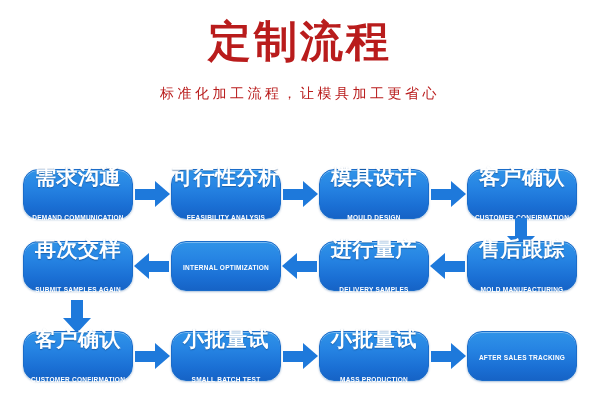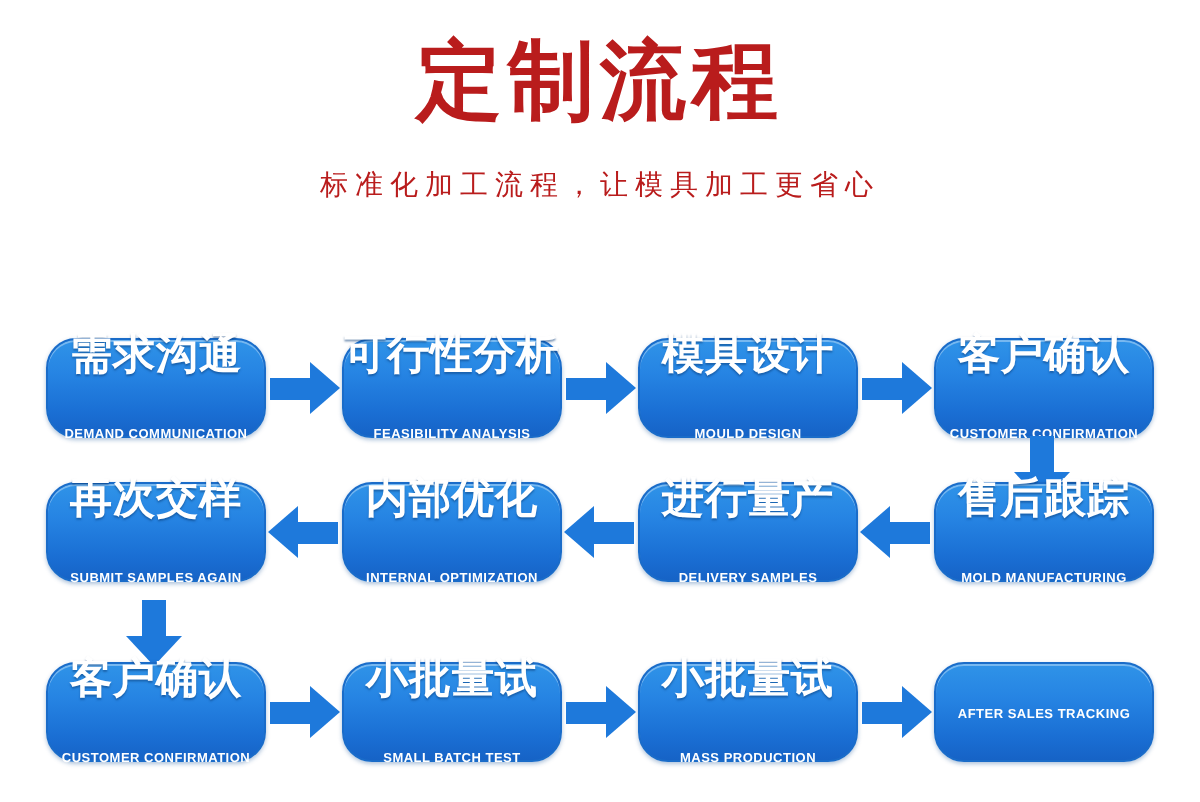--- a/index.html
+++ b/index.html
@@ -232,21 +232,20 @@
     </div>
 
     <div class="gap"></div>
     <div class="arrow-h arrow-left">
       <span class="shaft"></span>
       <span class="head"></span>
     </div>
     <div class="gap"></div>
 
     <div class="node">
-      <span class="node-cn">内部优化</span>
       <span class="node-en">INTERNAL OPTIMIZATION</span>
     </div>
 
     <div class="gap"></div>
     <div class="arrow-h arrow-left">
       <span class="shaft"></span>
       <span class="head"></span>
     </div>
     <div class="gap"></div>
 

